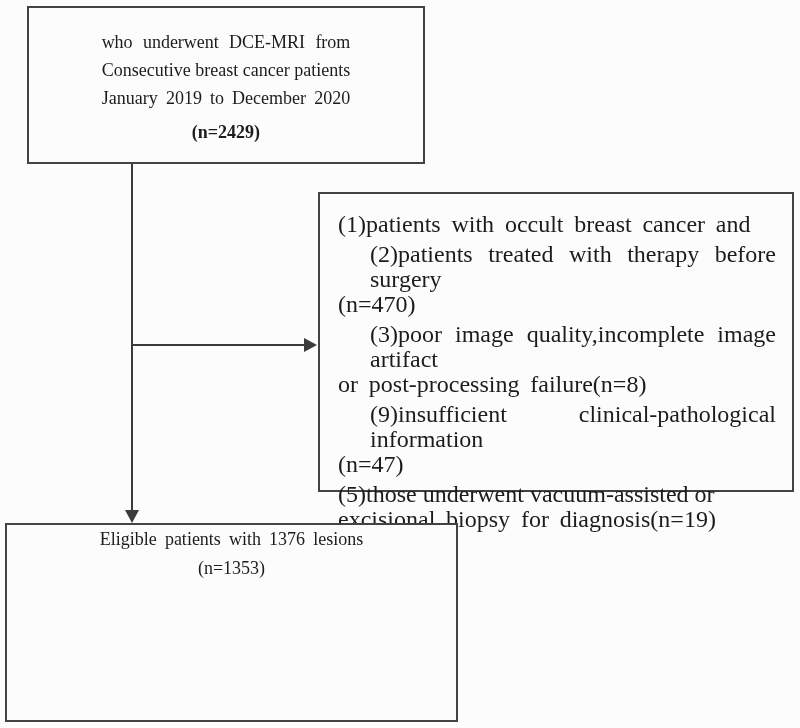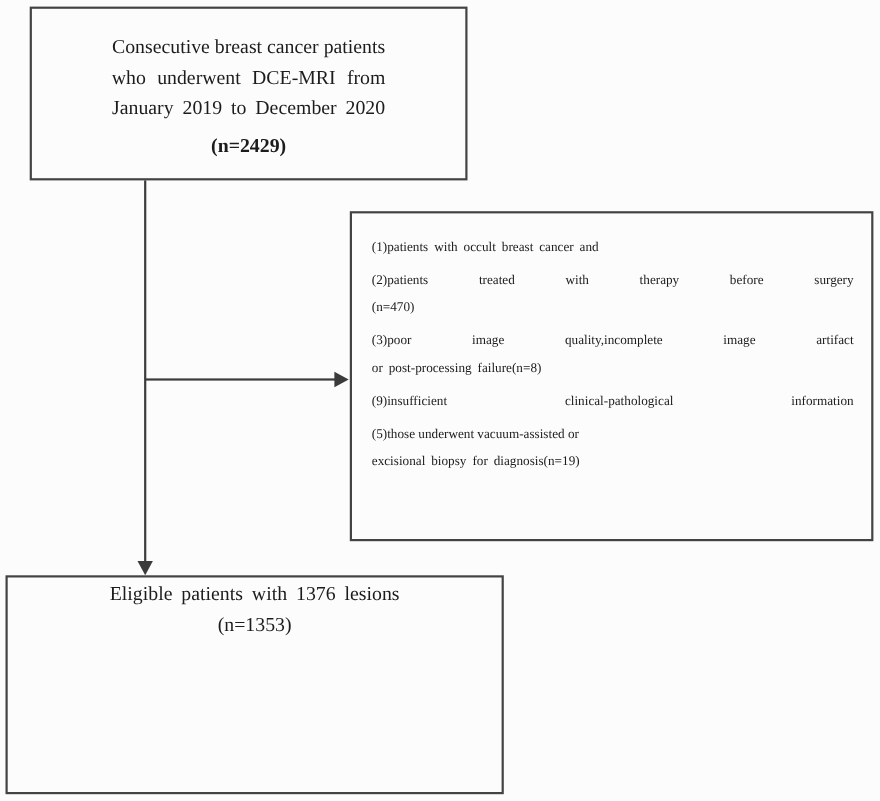--- a/index.html
+++ b/index.html
@@ -40,34 +40,35 @@
     margin-top: 6px;
     font-weight: bold;
   }
   
   .right-box {
     left: 318px;
     top: 192px;
     width: 476px;
     height: 300px;
     padding: 18px 16px 0 18px;
-    font-size: 12px;
+    font-size: 24px;
     line-height: 25px;
     text-align: left;
   }
   .exc-item {
     margin-bottom: 5px;
   }
   .exc-line {
     white-space: nowrap;
   }
   .exc-line.stretch {
     white-space: normal;
     text-align: justify;
     text-align-last: justify;
+    margin-left: 32px;
   }
   .wide {
     word-spacing: 0.32em;
   }
   .wide-sm {
     word-spacing: 0.2em;
   }
   
   .bottom-box {
     left: 5px;
@@ -118,22 +119,22 @@
     border-bottom: 7px solid transparent;
     border-left: 13px solid #3b3b3b;
   }
 </style>
 </head>
 <body>
 
 <div class="canvas">
 
   <div class="box top-box">
+    <div class="bline wide">who underwent DCE-MRI from</div>
     <div class="bline">Consecutive breast cancer patients</div>
-    <div class="bline wide">who underwent DCE-MRI from</div>
     <div class="bline wide-sm">January 2019 to December 2020</div>
     <div class="bline count-line">(n=2429)</div>
   </div>
 
   <div class="vline"></div>
   <div class="arrowhead-down"></div>
   <div class="hline"></div>
   <div class="arrowhead-right"></div>
 
   <div class="box right-box">
@@ -143,20 +144,21 @@
     <div class="exc-item">
       <div class="exc-line stretch">(2)patients treated with therapy before surgery</div>
       <div class="exc-line">(n=470)</div>
     </div>
     <div class="exc-item">
       <div class="exc-line stretch">(3)poor image quality,incomplete image artifact</div>
       <div class="exc-line wide-sm">or post-processing failure(n=8)</div>
     </div>
     <div class="exc-item">
       <div class="exc-line stretch">(9)insufficient clinical-pathological information</div>
+      <div class="exc-line">(n=47)</div>
     </div>
     <div class="exc-item">
       <div class="exc-line">(5)those underwent vacuum-assisted or</div>
       <div class="exc-line wide-sm">excisional biopsy for diagnosis(n=19)</div>
     </div>
   </div>
 
   <div class="box bottom-box">
     <div class="bline wide-sm">Eligible patients with 1376 lesions</div>
     <div class="bline">(n=1353)</div>

